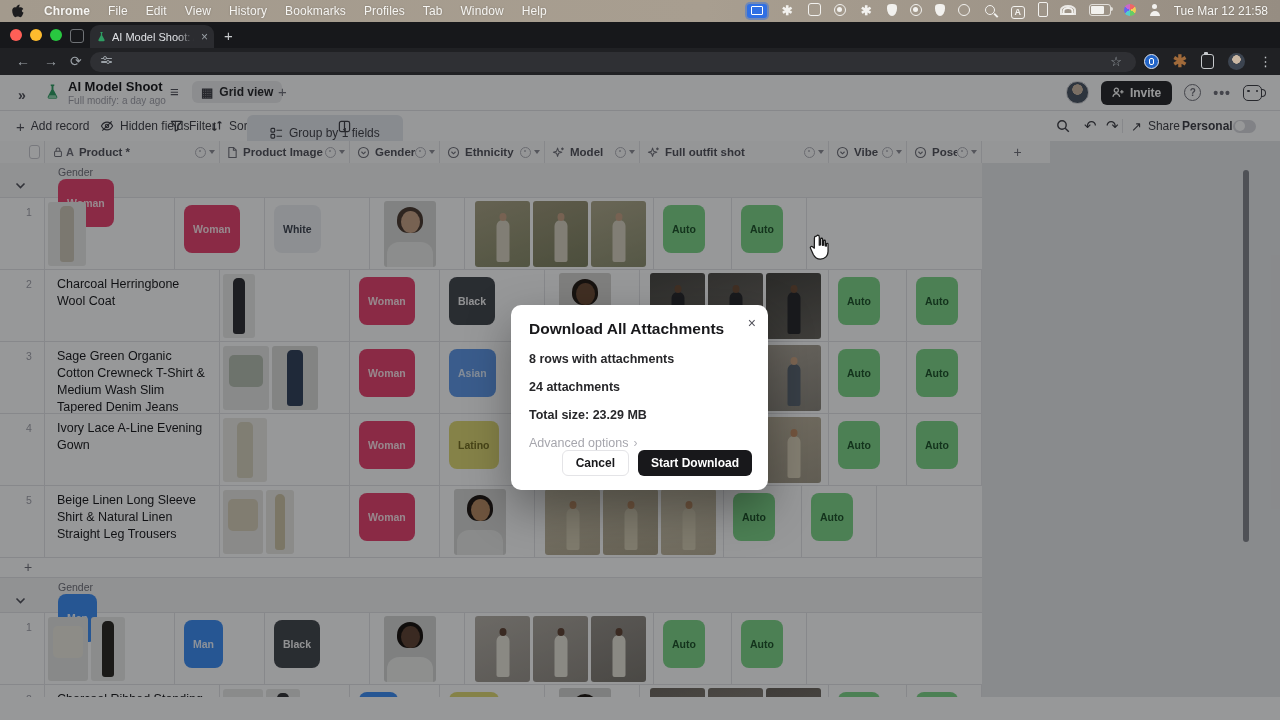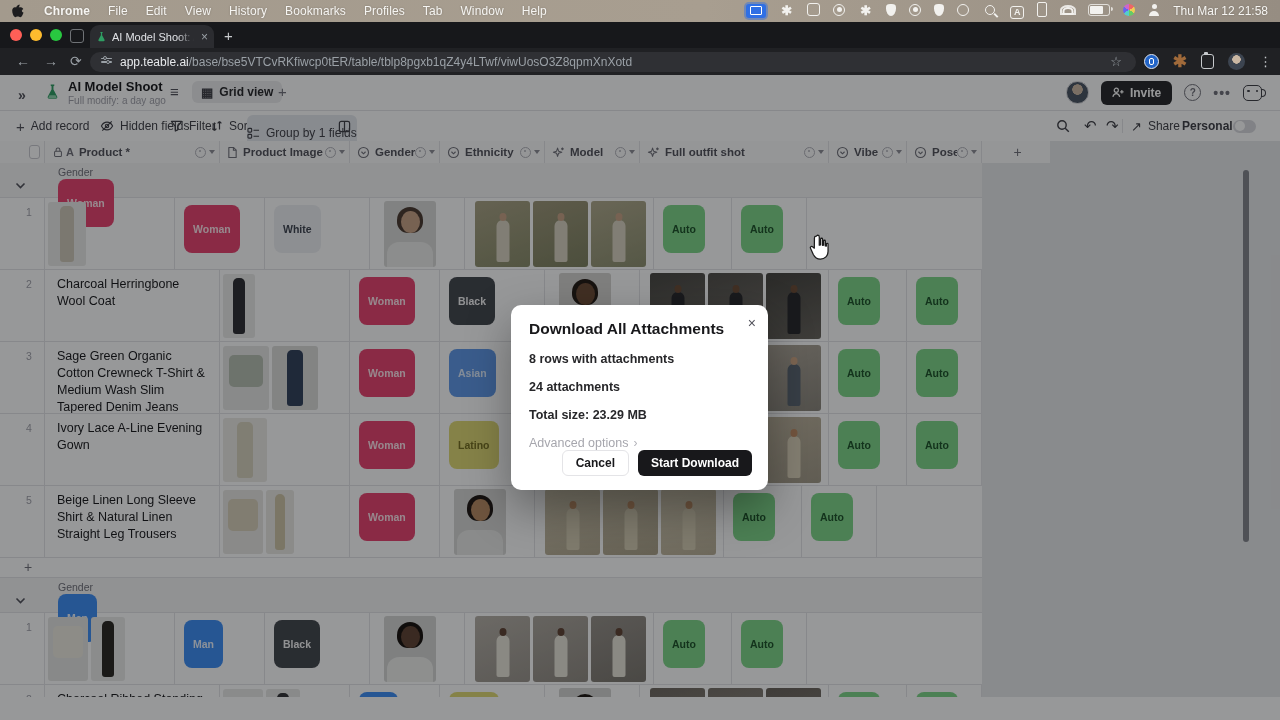--- a/index.html
+++ b/index.html
@@ -98,21 +98,21 @@
   .hdots{color:#71717a;font-size:14px;font-weight:700;letter-spacing:1px}
   #bot{width:17px;height:14px;border:1.6px solid #3f3f46;border-radius:5px;position:relative;margin-right:4px}
   #bot i{position:absolute;top:4px;width:2.5px;height:2.5px;border-radius:50%;background:#3f3f46}
   #bot i.l{left:3px}#bot i.r{right:3px}
   #bot b{position:absolute;right:-5px;top:3px;width:4px;height:6px;border:1.5px solid #3f3f46;border-left:0;border-radius:0 4px 4px 0}
 
   
   #apptoolbar{position:absolute;left:0;top:36px;width:1280px;height:30px;background:#fff;border-bottom:1px solid var(--line)}
   .tb{position:absolute;top:0;height:30px;display:flex;align-items:center;gap:6px;font-size:12px;color:#3f3f46}
   .tb svg{display:block}
-  .tb.pill{height:36px;top:4px;background:#e5e8ee;border-radius:6px;padding:0 0}
+  .tb.pill{height:36px;top:4px;background:#e5e8ee;border-radius:6px;padding:0 23px}
   #tb-sep{position:absolute;left:1122px;top:8px;width:1px;height:14px;background:var(--line)}
   #toggle{width:23px;height:13px;border-radius:7px;background:#d9d9de;position:relative}
   #toggle i{position:absolute;left:1.5px;top:1.5px;width:10px;height:10px;border-radius:50%;background:#fff}
 
   
   #gridhead{position:absolute;left:0;top:66px;width:1280px;height:22px;background:#e7e8ea}
   #gridhead-left{position:absolute;left:0;top:0;width:1050px;height:22px;background:#fbfbfb;border-bottom:1px solid var(--line);display:flex}
   .hcell{height:22px;box-sizing:border-box;border-right:1px solid var(--line);display:flex;align-items:center;font-size:11.5px;color:#52525b;padding:0 4px 0 7px;position:relative}
   .hcell .lbl{margin-left:5px;white-space:nowrap;overflow:hidden;font-weight:700}
   .hcell .right{margin-left:auto;display:flex;align-items:center;gap:3px}
@@ -211,21 +211,21 @@
         </span></span>
       <span><span class="mb-ic batt">
           <i></i>
           <b></b>
         </span></span>
       <span><span class="mb-ic wheel"></span></span>
       <span><span class="mb-ic person">
           <i></i>
           <b></b>
         </span></span>
-      <span id="mb-clock">Thu Mar 12  21:58</span>
+      <span id="mb-clock">Tue Mar 12  21:58</span>
     </div>
 </div>
 
 <div id="tabbar">
   <div class="tl" id="tl-close"></div>
   <div class="tl" id="tl-min"></div>
   <div class="tl" id="tl-max"></div>
   <div id="tab-grid-ic"></div>
   <div id="tab">
     <svg width="11" height="13" viewBox="0 0 16 16">
@@ -239,21 +239,20 @@
 
 <div id="navbar">
   <span class="nav-ic" style="left:16px">←</span>
   <span class="nav-ic" style="left:44px">→</span>
   <span class="nav-ic" style="left:70px">⟳</span>
   <div id="urlpill">
     <div id="tune">
         <i></i>
         <i></i>
       </div>
-    <div id="url"><span>app.teable.ai</span><span class="path">/base/bse5VTCvRKfiwcp0tER/table/tblp8pgxb1qZ4y4LTwf/viwUosO3Z8qpmXnXotd</span></div>
     <span id="star">☆</span>
   </div>
   <div id="nav-right">
     <span class="onepw">
         <i></i>
       </span>
     <span class="burst">✱</span>
     <span class="clip">
         <i></i>
       </span>

